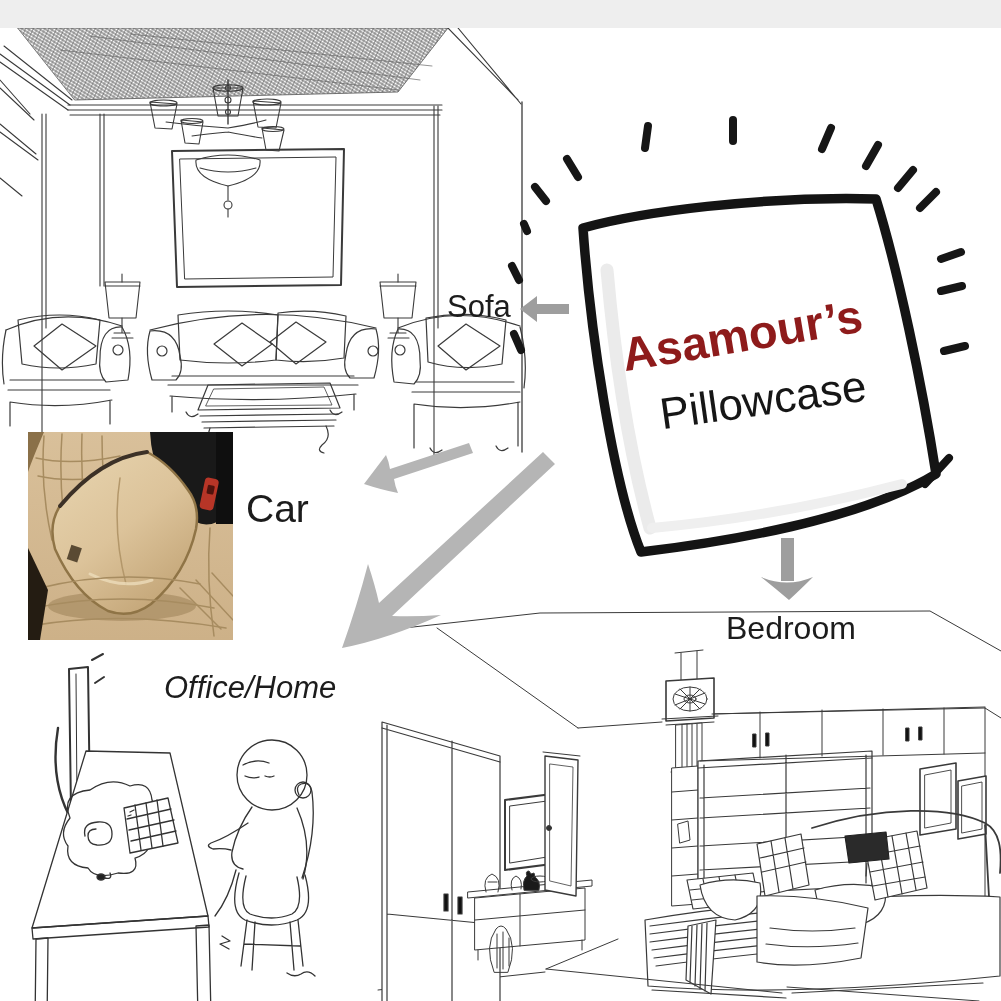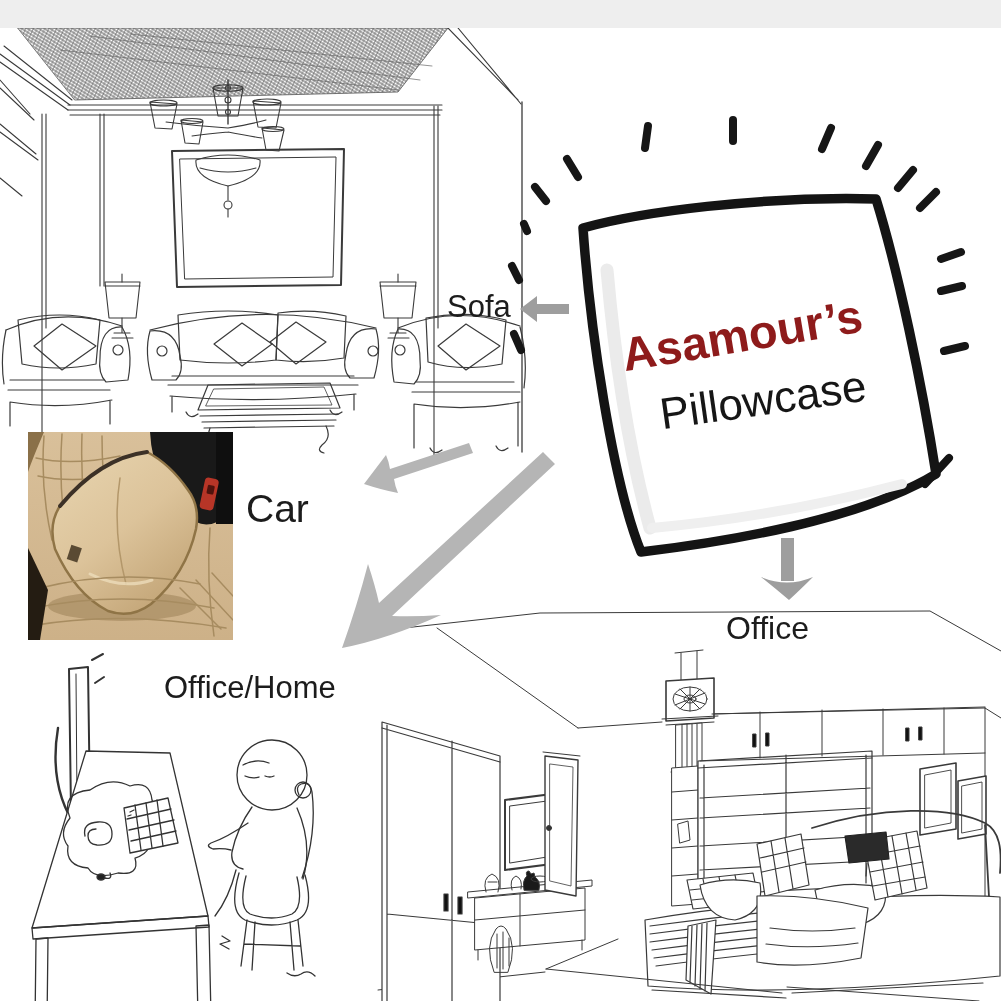--- a/index.html
+++ b/index.html
@@ -6,21 +6,21 @@
     --brand-red:#8e1b1b; --ink:#1c1c1c; --line:#333333;
     --arrow-gray:#b5b5b5; --arrow-gray-dark:#9e9e9e; --paper:#ffffff;
   }
   html,body{margin:0;padding:0;background:#eee;}
   body{font-family:"Liberation Sans",sans-serif;}
   .canvas{position:relative;width:1001px;height:1001px;background:var(--paper);overflow:hidden;margin-top:28px;}
   svg.art{position:absolute;left:0;top:0;width:1001px;height:1001px;}
   .label{position:absolute;color:var(--ink);line-height:1;white-space:nowrap;letter-spacing:0;}
   #lbl-sofa   {left:447px;top:263px;font-size:31px;}
   #lbl-car    {left:246px;top:461px;font-size:39px;}
-  #lbl-office {left:164px;top:644px;font-size:31px;}
+  #lbl-office {left:164px;top:644px;font-size:31px;font-style:italic;}
   #lbl-bedroom{left:726px;top:584px;font-size:32px;}
   .pillow-text{position:absolute;transform-origin:center;white-space:nowrap;}
   #pillow-brand{left:742px;top:307px;font-size:47px;font-weight:700;color:var(--brand-red);
                 transform:translate(-50%,-50%) rotate(-9.5deg);}
   #pillow-product{left:763px;top:372px;font-size:44px;font-weight:400;color:#161616;
                 transform:translate(-50%,-50%) rotate(-8deg);}
   .arrow{fill:var(--arrow-gray);}
   .arrow-dark{fill:var(--arrow-gray-dark);}
 </style>
 </head>
@@ -333,16 +333,16 @@
           <path d="M527,203 L524,196"></path>
       <path d="M519,252 L512,238"></path>
           <path d="M521,322 L514,306"></path>
     </g>
   </g>
 </svg>
 
 <div class="label" id="lbl-sofa">Sofa</div>
 <div class="label" id="lbl-car">Car</div>
 <div class="label" id="lbl-office">Office/Home</div>
-<div class="label" id="lbl-bedroom">Office</div>
+<div class="label" id="lbl-bedroom">Bedroom</div>
 <div class="pillow-text" id="pillow-brand">Asamour’s</div>
 <div class="pillow-text" id="pillow-product">Pillowcase</div>
 </div>
 
 </body></html>

